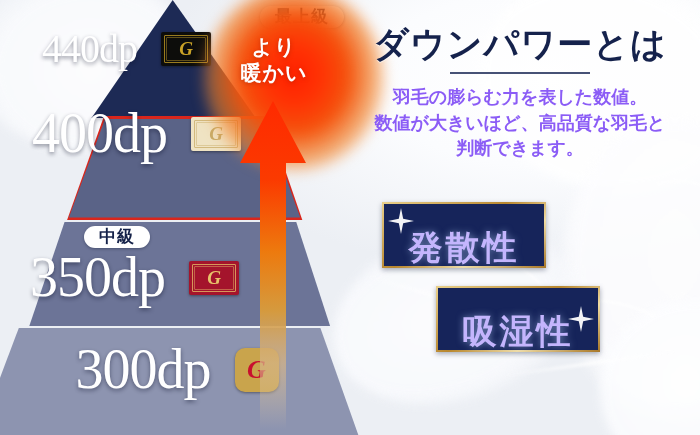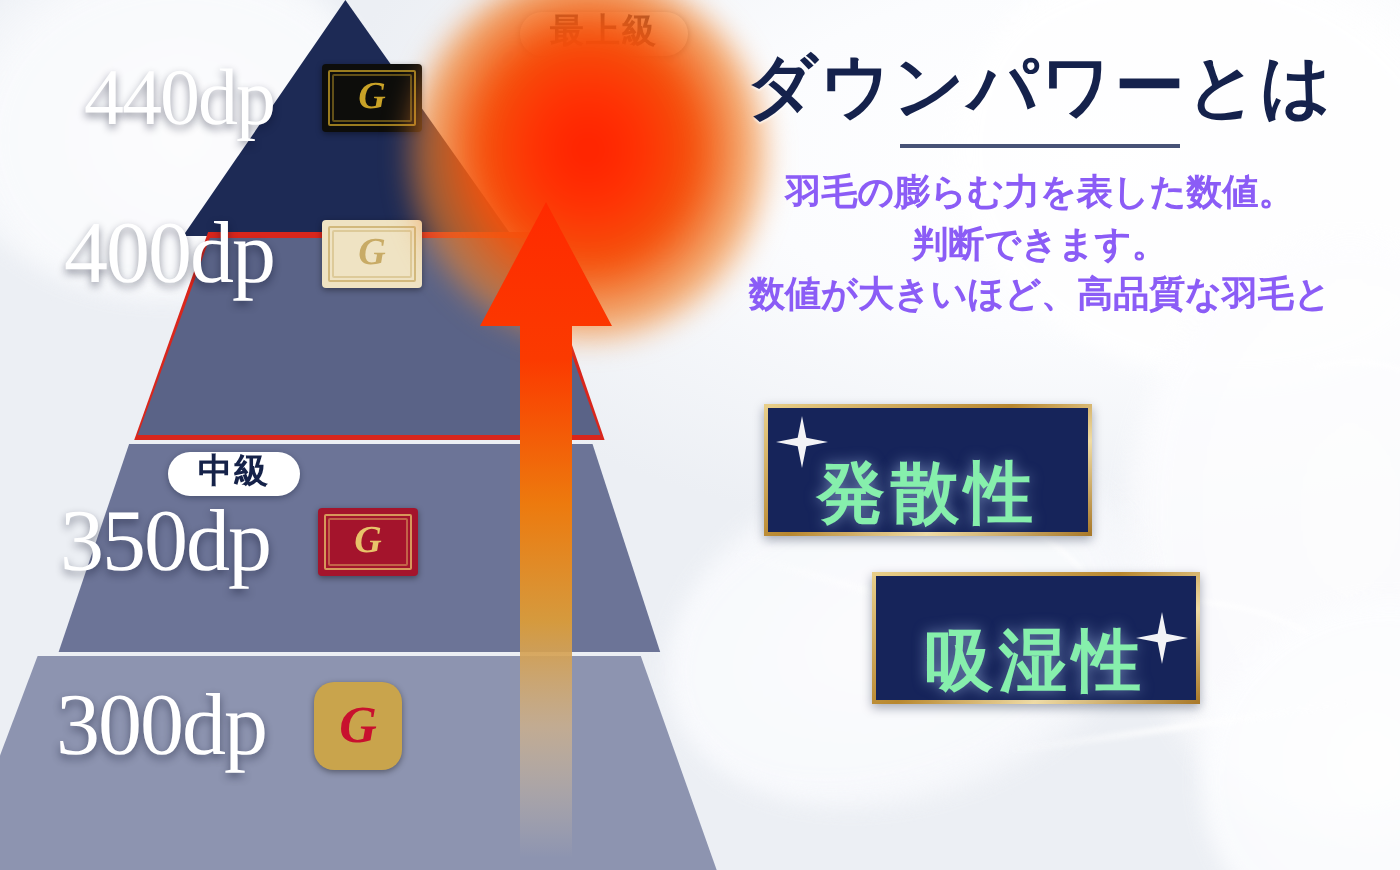--- a/index.html
+++ b/index.html
@@ -83,21 +83,21 @@
     font-family:"DejaVu Serif",serif;font-weight:700;font-size:17px;
     box-shadow:0 1px 3px rgba(10,16,40,.35);
     letter-spacing:1px;
   }
   .pill.navy{color:#152249;}
   .pill.red{color:#e02020;}
 
   .valline{display:flex;align-items:center;gap:24px;margin-top:1px;}
   .dp{
     font-family:"Liberation Serif","DejaVu Serif",serif;
-    font-size:44px;line-height:1.02;color:#ffffff;letter-spacing:-1px;
+    font-size:56px;line-height:1.02;color:#ffffff;letter-spacing:-1px;
     text-shadow:0 2px 4px rgba(8,14,38,.45);
   }
   .r1 .dp{font-size:40px;}
   .note{
     color:#ffffff;font-size:15px;font-weight:700;letter-spacing:.5px;
     font-family:"DejaVu Serif",serif;
     text-shadow:0 1px 3px rgba(8,14,38,.5);margin-top:-1px;
   }
 
   
@@ -146,21 +146,21 @@
   .rdesc div{white-space:nowrap;}
 
   .tag{
     position:absolute;background:#16245a;
     border:2.5px solid;
     border-image:linear-gradient(150deg,#e8cf8a,#b8872f 45%,#f0dca4 70%,#a9792a) 1;
     box-shadow:0 2px 5px rgba(10,20,50,.35);
     display:flex;align-items:center;justify-content:center;
   }
   .tag span{
-    color:#86efac;font-family:"DejaVu Serif",serif;font-weight:700;font-size:34px;
+    color:#c4b5fd;font-family:"DejaVu Serif",serif;font-weight:700;font-size:34px;
     letter-spacing:3px;line-height:1;
     text-shadow:0 0 7px rgba(190,215,255,.55);
     margin-top:24px;
   }
   .tag .spark{position:absolute;width:26px;height:26px;pointer-events:none;}
   .tg1{left:382px;top:202px;width:160px;height:62px;}
   .tg2{left:436px;top:286px;width:160px;height:62px;}
   .tg3{left:374px;top:340px;width:160px;height:62px;}
   .tg1 .spark{left:4px;top:4px;}
   .tg2 .spark{right:4px;top:18px;}
@@ -236,29 +236,33 @@
       <span class="dp">350dp</span>
       <span class="card card-red">
         <i class="frame"></i>
           <i class="frame2"></i>
           <i class="g">G</i>
       </span>
     </div>
   </div>
 
   <div class="row r4" style="left:26px;top:340px;">
-    <div class="valline" style="margin-left:2px;">
+    <div class="valline" style="margin-left:2px;justify-content:center;">
       <span class="dp">300dp</span>
       <span class="card card-gold">
         <i class="g">G</i>
       </span>
     </div>
   </div>
 
   <div class="glow"></div>
+  <div class="warm">
+    <div>より</div>
+    <div>暖かい</div>
+  </div>
 
   <div class="arrow">
     <svg width="70" height="330" viewBox="0 0 70 330">
       <defs>
         <linearGradient id="ag" x1="0" y1="0" x2="0" y2="1">
           <stop offset="0%" stop-color="#ff2a00"></stop>
           <stop offset="24%" stop-color="#fb3a00"></stop>
           <stop offset="46%" stop-color="#ed7a0e"></stop>
           <stop offset="64%" stop-color="#d59a3e"></stop>
           <stop offset="80%" stop-color="#d6b486" stop-opacity="0.72"></stop>
@@ -266,22 +270,22 @@
         </linearGradient>
       </defs>
       <path d="M35 2 L68 64 L48 64 L48 330 L22 330 L22 64 L2 64 Z" fill="url(#ag)"></path>
     </svg>
   </div>
 
   <div class="rtitle">ダウンパワーとは</div>
   <div class="rule"></div>
   <div class="rdesc">
     <div>羽毛の膨らむ力を表した数値。</div>
+    <div>数値が大きいほど、高品質な羽毛と</div>
     <div>判断できます。</div>
-    <div>数値が大きいほど、高品質な羽毛と</div>
   </div>
 
   <div class="tag tg1">
     <svg class="spark" viewBox="0 0 24 24">
         <path d="M12 0 L14 10 L24 12 L14 14 L12 24 L10 14 L0 12 L10 10 Z" fill="#ffffff" opacity="0.95"></path>
       </svg>
     <span>発散性</span>
   </div>
   <div class="tag tg2">
     <svg class="spark" viewBox="0 0 24 24">

